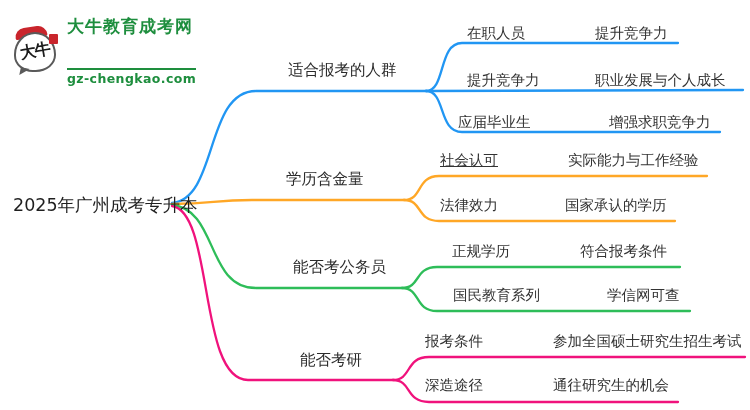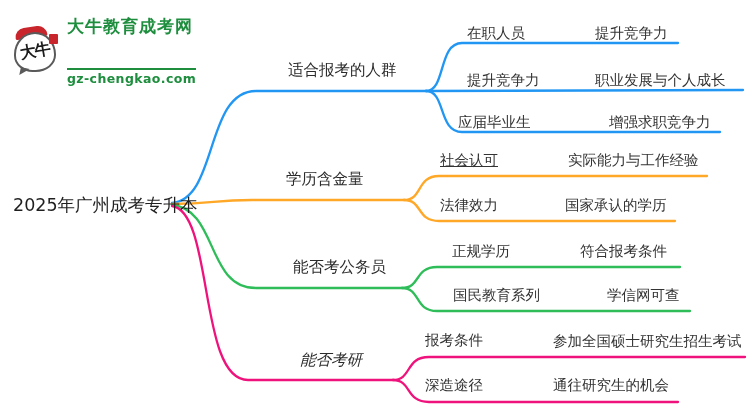--- a/index.html
+++ b/index.html
@@ -97,19 +97,19 @@
   <div class="node" style="left:568px;top:152px;">实际能力与工作经验</div>
   <div class="node" style="left:440px;top:197px;">法律效力</div>
   <div class="node" style="left:565px;top:197px;">国家承认的学历</div>
 
   <div class="node branch-label" style="left:293px;top:259px;">能否考公务员</div>
   <div class="node" style="left:452px;top:243px;">正规学历</div>
   <div class="node" style="left:580px;top:243px;">符合报考条件</div>
   <div class="node" style="left:453px;top:287px;">国民教育系列</div>
   <div class="node" style="left:607px;top:287px;">学信网可查</div>
 
-  <div class="node branch-label" style="left:300px;top:352px;font-style:italic;">能否考研</div>
-  <div class="node" style="left:425px;top:333px;font-family:Liberation Mono, monospace;">报考条件</div>
+  <div class="node branch-label" style="left:300px;top:352px;">能否考研</div>
+  <div class="node" style="left:425px;top:333px;">报考条件</div>
   <div class="node" style="left:553px;top:333px;">参加全国硕士研究生招生考试</div>
   <div class="node" style="left:425px;top:377px;">深造途径</div>
   <div class="node" style="left:553px;top:377px;">通往研究生的机会</div>
 
 </div>
 
 </body></html>

